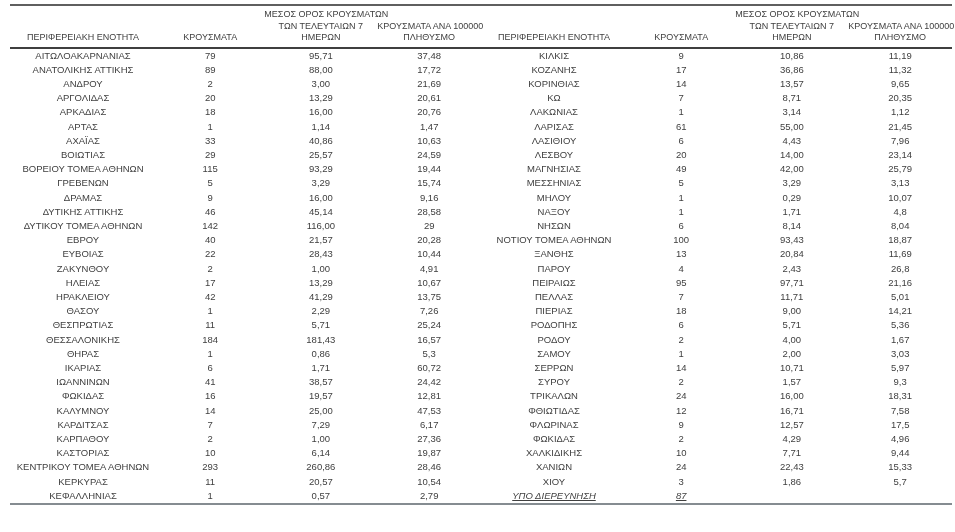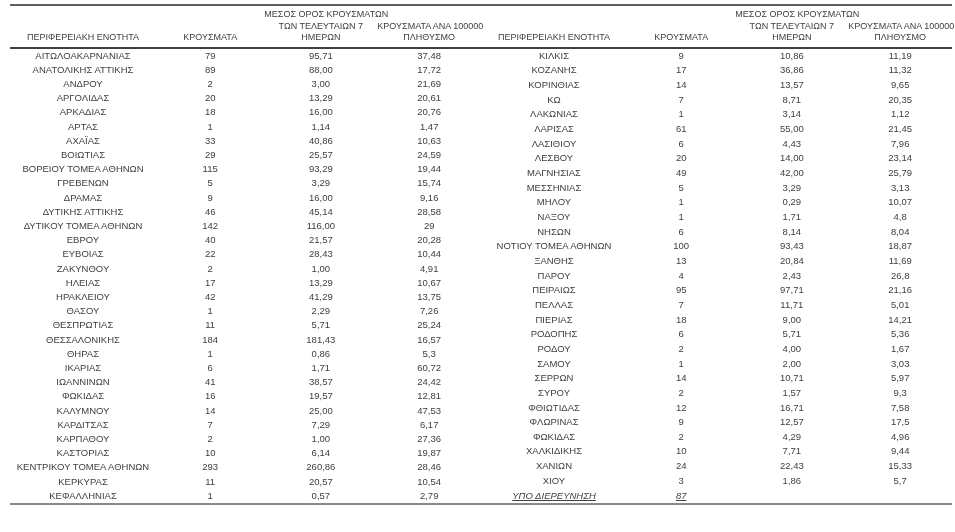--- a/index.html
+++ b/index.html
@@ -422,20 +422,26 @@
             <td>10,71</td>
             <td>5,97</td>
           </tr>
           <tr>
             <td>ΣΥΡΟΥ</td>
             <td>2</td>
             <td>1,57</td>
             <td>9,3</td>
           </tr>
           <tr>
+            <td>ΤΡΙΚΑΛΩΝ</td>
+            <td>24</td>
+            <td>16,00</td>
+            <td>18,31</td>
+          </tr>
+          <tr>
             <td>ΦΘΙΩΤΙΔΑΣ</td>
             <td>12</td>
             <td>16,71</td>
             <td>7,58</td>
           </tr>
           <tr>
             <td>ΦΛΩΡΙΝΑΣ</td>
             <td>9</td>
             <td>12,57</td>
             <td>17,5</td>

